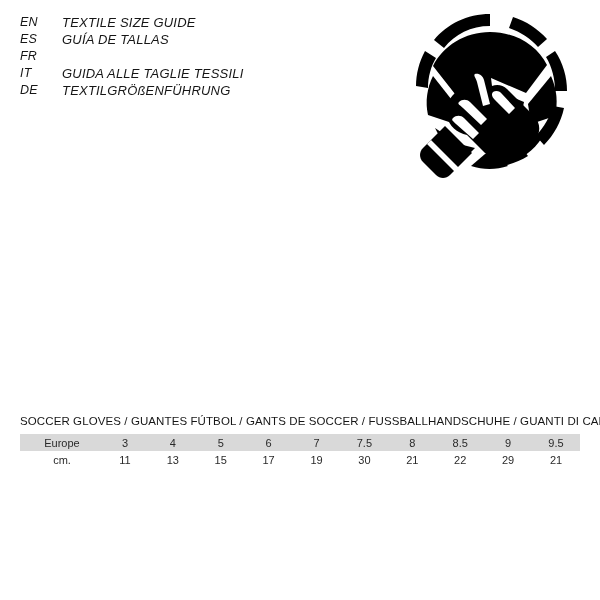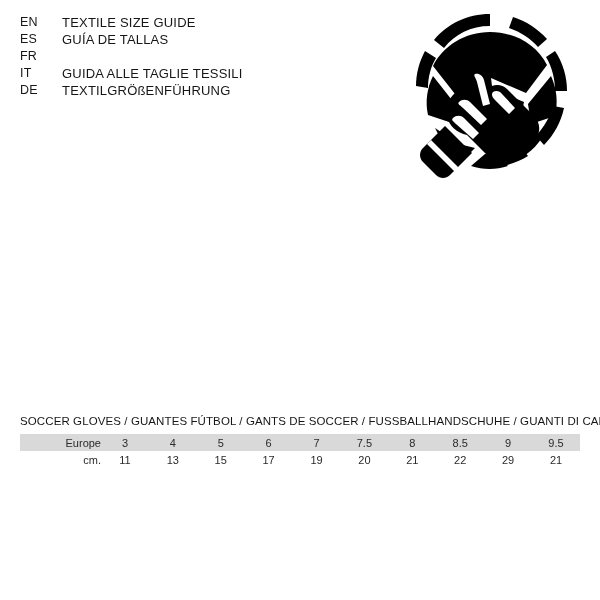--- a/index.html
+++ b/index.html
@@ -21,20 +21,21 @@
     position: absolute;
     top: 14px;
     left: 20px;
     width: 340px;
   }
   .lang-row {
     display: flex;
     align-items: flex-start;
     height: 17px;
     line-height: 17px;
+    font-style: italic;
   }
   .lang-code {
     width: 42px;
     flex: 0 0 42px;
     font-size: 12.5px;
     letter-spacing: 0.2px;
     color: #161616;
   }
   .lang-label {
     font-size: 13px;
@@ -79,21 +80,21 @@
     color: #2a2a2a;
     height: 17px;
     padding: 0;
     text-align: center;
     vertical-align: middle;
   }
   table.sizes tr.row-shaded td {
     background: #d9d9d9;
   }
   table.sizes td.row-head {
-    text-align: right;
+    text-align: center;
     padding-left: 3px;
     width: 78px;
   }
 </style>
 </head>
 <body>
 
 <div id="header-langs">
   <div class="lang-row">
     <span class="lang-code">EN</span>
@@ -173,21 +174,21 @@
         <td>9</td>
         <td>9.5</td>
       </tr>
       <tr>
         <td class="row-head">cm.</td>
         <td>11</td>
         <td>13</td>
         <td>15</td>
         <td>17</td>
         <td>19</td>
-        <td>20</td>
+        <td>30</td>
         <td>21</td>
         <td>22</td>
         <td>29</td>
         <td>21</td>
       </tr>
     </tbody>
   </table>
 </div>
 
 </body></html>

